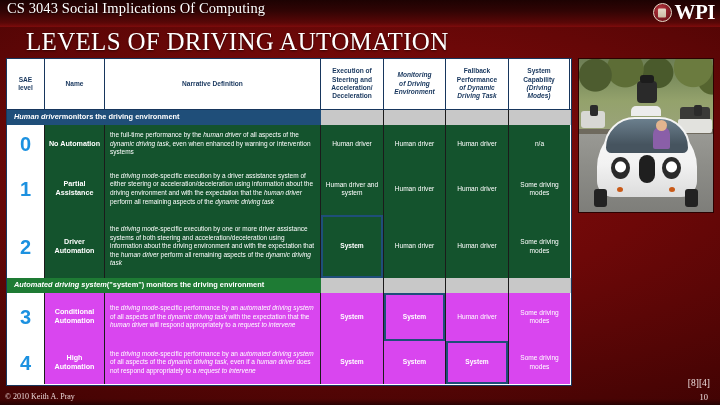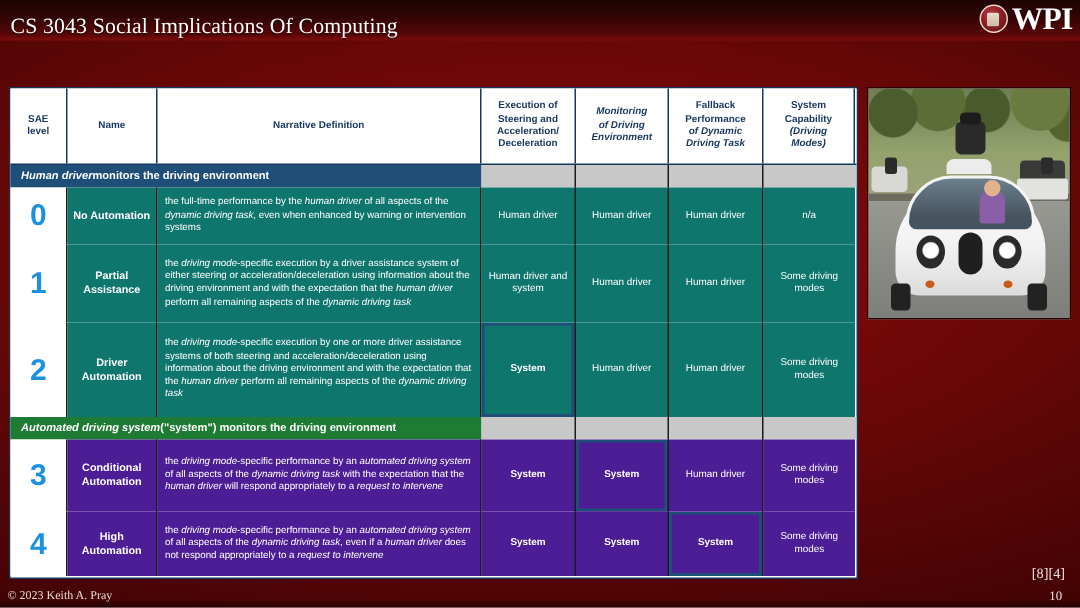--- a/index.html
+++ b/index.html
@@ -22,21 +22,21 @@
     background:linear-gradient(180deg,#1d0202 0%,#300404 40%,#5a0707 85%,#7e0c0c 100%);
   }
   #slide:after{
     content:""; position:absolute; left:0; right:0; bottom:0; height:6px;
     background:linear-gradient(180deg,rgba(0,0,0,0) 0%, rgba(0,0,0,.45) 100%);
   }
 
   
   #topbar{
     position:absolute; left:0; top:0; width:720px; height:27px;
-    display:flex; align-items:flex-end; z-index:5;
+    display:flex; align-items:flex-start; z-index:5;
   }
   #course-title{
     color:#fff; font-family:"Liberation Serif", serif; font-size:14.5px;
     margin-left:7px; letter-spacing:.1px; white-space:nowrap;
     text-shadow:0 1px 1px rgba(0,0,0,.6);
   }
   #wpi-logo{ position:absolute; right:5px; top:2px; display:flex; align-items:center; gap:3px;}
   #wpi-seal{
     width:19px;height:19px;border-radius:50%;
     background:radial-gradient(circle at 38% 32%, #b5373f 0%, #8d1f28 45%, #5d1016 100%);
@@ -148,23 +148,23 @@
   .drow .cell{ display:flex; align-items:center; justify-content:center; text-align:center; padding:2px 3px;}
   .drow .c-lvl{
     background:#fff; color:#1c91e0; font-weight:bold; font-size:20px;
     line-height:20px; border-right:1px solid #1b1b1b;
   }
   .drow .c-name{ font-weight:bold; font-size:7.2px; line-height:8.6px; }
   .drow .c-narr{
     justify-content:flex-start; align-items:center; text-align:left;
     padding:3px 5px; font-size:6.5px; line-height:8.6px;
   }
-  .drow.blue .cell{ background:#0f766e; }
+  .drow.blue .cell{ background:#14532d; }
   .drow.blue .c-lvl{ background:#fff; }
-  .drow.green .cell{ background:#4c1d95; }
+  .drow.green .cell{ background:#d946ef; }
   .drow.green .c-lvl{ background:#fff; }
   .val{ font-size:6.6px; }
   .val.sys{ font-weight:bold; color:#fff; }
   .hl{ box-shadow: inset 0 0 0 2px #1f4e79; }
   em{ font-style:italic; }
   .narr-txt{ display:block; }
 
   
   #copyright{
     position:absolute; left:5px; bottom:4px; z-index:6;
@@ -185,20 +185,21 @@
 <div id="slide">
 
   <div id="topbar">
     <div id="course-title">CS 3043 Social Implications Of Computing</div>
     <div id="wpi-logo">
       <div id="wpi-seal"></div>
       <div id="wpi-text">WPI</div>
     </div>
   </div>
 
+  <div id="slide-title">LEVELS OF DRIVING AUTOMATION</div>
 
   <div id="car-photo">
     <div class="sky"></div>
     <div class="trees"></div>
     <div class="road"></div>
     <div class="curb"></div>
     <div class="bgcar-l"></div>
     <div class="bgcar-r"></div>
     <div class="bgcar-r2"></div>
     <div class="lidar"></div>
@@ -361,17 +362,17 @@
           <div class="cell c-fall hl" style="height: 100%;">
             <span class="val sys">System</span>
           </div>
           <div class="cell c-cap" style="height: 100%;">
             <span class="val">Some driving modes</span>
           </div>
         </div>
       </div>
   </div>
 
-  <div id="copyright">© 2023 Keith A. Pray</div>
+  <div id="copyright">© 2010 Keith A. Pray</div>
   <div id="cite">[8][4]</div>
   <div id="pagenum">10</div>
 
 </div>
 
 </body></html>

